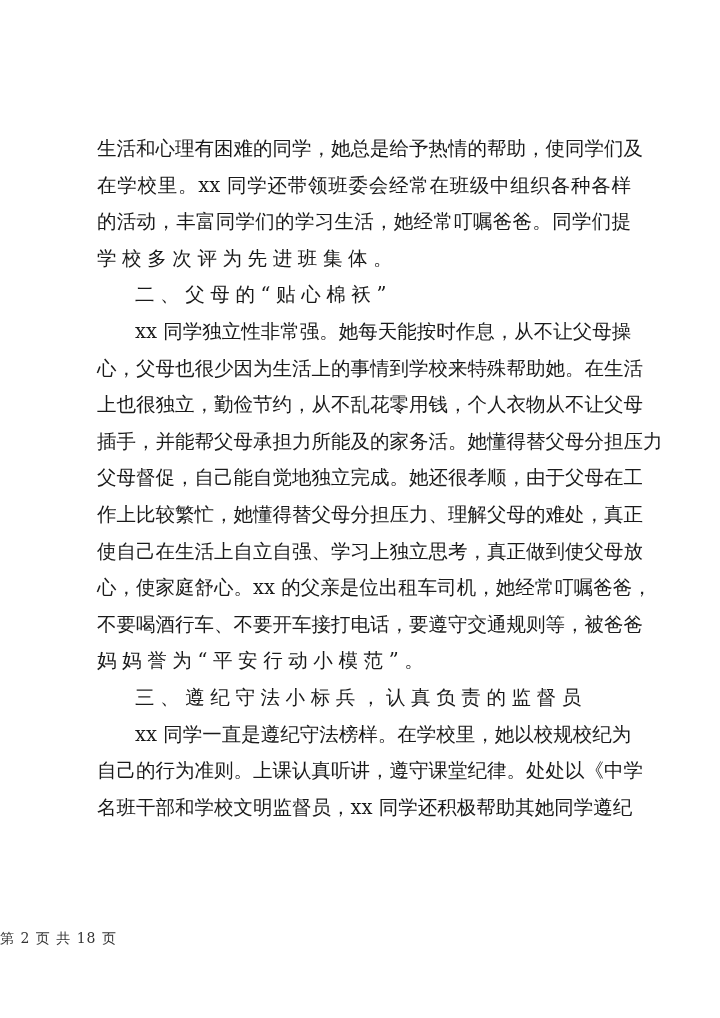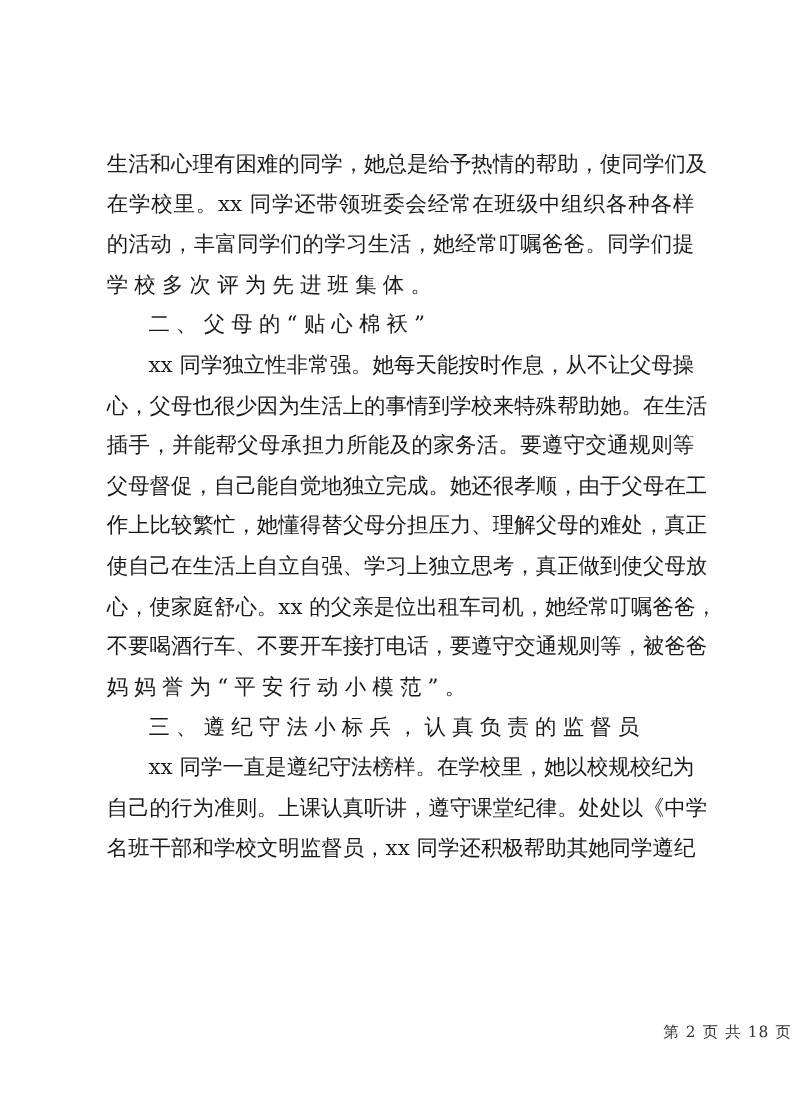--- a/index.html
+++ b/index.html
@@ -4,36 +4,37 @@
 <style>
   html, body { margin: 0; padding: 0; background: #ffffff; }
   body { width: 720px; height: 1018px; position: relative; overflow: hidden;
          font-family: "DejaVu Serif", "Liberation Serif", serif; color: #1a1a1a; }
   .page { position: absolute; left: 0; top: 0; width: 720px; height: 1018px; background: #fff; border-radius: 26px; }
   .body-text { position: absolute; left: 97px; top: 131px; width: 534px; }
   .line { height: 36.6px; line-height: 36.6px; font-size: 19.5px; white-space: nowrap;
           letter-spacing: 5.6px; overflow: visible; }
   .line.justify { text-align: justify; text-align-last: justify; letter-spacing: 0; }
   .indent { padding-left: 38px; }
-  .footer { position: absolute; left: 0; width: 720px; top: 930px; text-align: right;
+  .footer { position: absolute; left: 0; width: 720px; top: 930px; text-align: left;
             font-size: 14px; color: #333; letter-spacing: 1px; }
 </style>
 </head>
 <body>
 
 <div class="page">
   <div class="body-text">
     <div class="line justify">生活和心理有困难的同学，她总是给予热情的帮助，使同学们及</div>
     <div class="line justify">在学校里。xx 同学还带领班委会经常在班级中组织各种各样</div>
     <div class="line justify">的活动，丰富同学们的学习生活，她经常叮嘱爸爸。同学们提</div>
     <div class="line">学校多次评为先进班集体。</div>
     <div class="line indent">二、父母的“贴心棉袄”</div>
     <div class="line justify indent">xx 同学独立性非常强。她每天能按时作息，从不让父母操</div>
     <div class="line justify">心，父母也很少因为生活上的事情到学校来特殊帮助她。在生活</div>
-    <div class="line justify">插手，并能帮父母承担力所能及的家务活。要遵守交通规则等</div>
+    <div class="line justify">上也很独立，勤俭节约，从不乱花零用钱，个人衣物从不让父母</div>
+    <div class="line justify">插手，并能帮父母承担力所能及的家务活。她懂得替父母分担压力</div>
     <div class="line justify">父母督促，自己能自觉地独立完成。她还很孝顺，由于父母在工</div>
     <div class="line justify">作上比较繁忙，她懂得替父母分担压力、理解父母的难处，真正</div>
     <div class="line justify">使自己在生活上自立自强、学习上独立思考，真正做到使父母放</div>
     <div class="line justify">心，使家庭舒心。xx 的父亲是位出租车司机，她经常叮嘱爸爸，</div>
     <div class="line justify">不要喝酒行车、不要开车接打电话，要遵守交通规则等，被爸爸</div>
     <div class="line">妈妈誉为“平安行动小模范”。</div>
     <div class="line indent">三、遵纪守法小标兵，认真负责的监督员</div>
     <div class="line justify indent">xx 同学一直是遵纪守法榜样。在学校里，她以校规校纪为</div>
     <div class="line justify">自己的行为准则。上课认真听讲，遵守课堂纪律。处处以《中学</div>
     <div class="line justify">名班干部和学校文明监督员，xx 同学还积极帮助其她同学遵纪</div>

